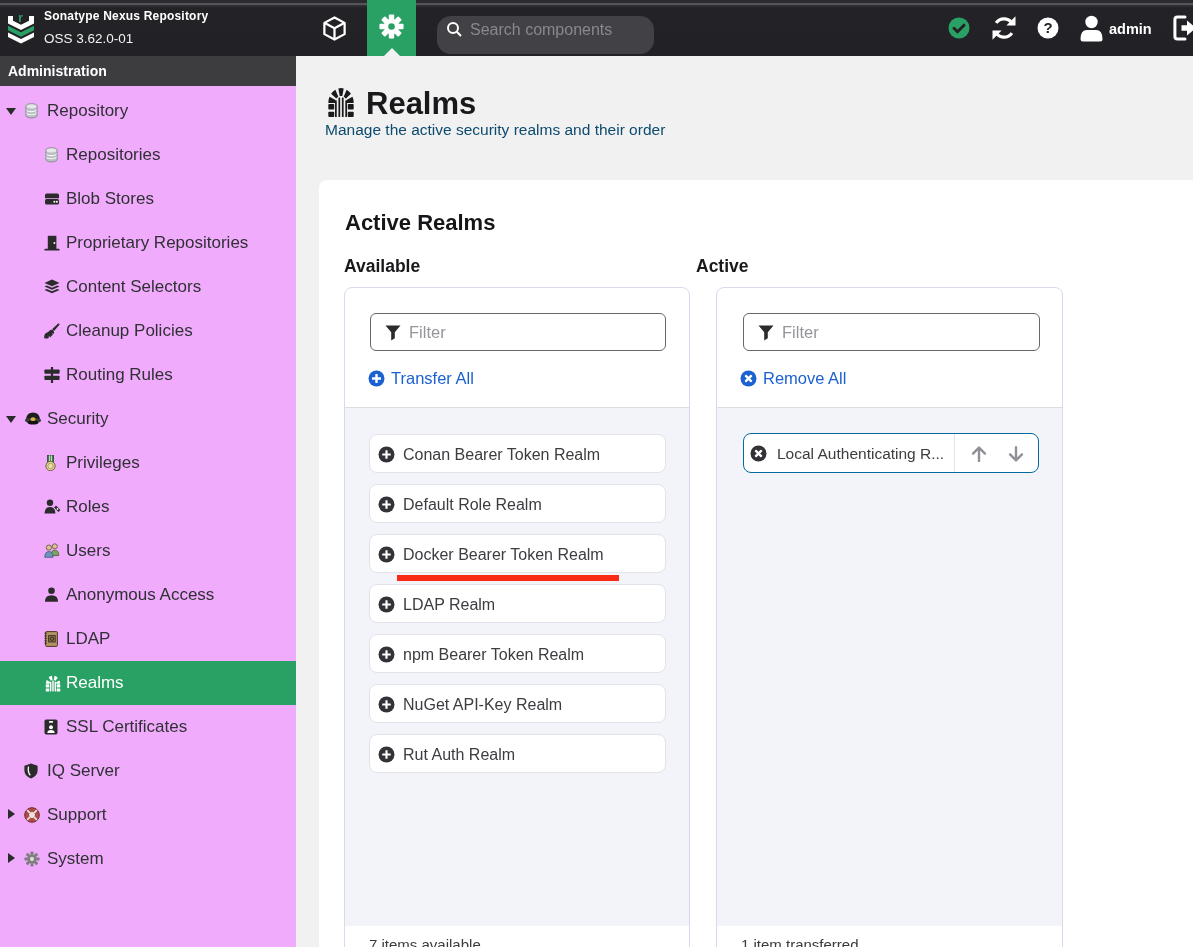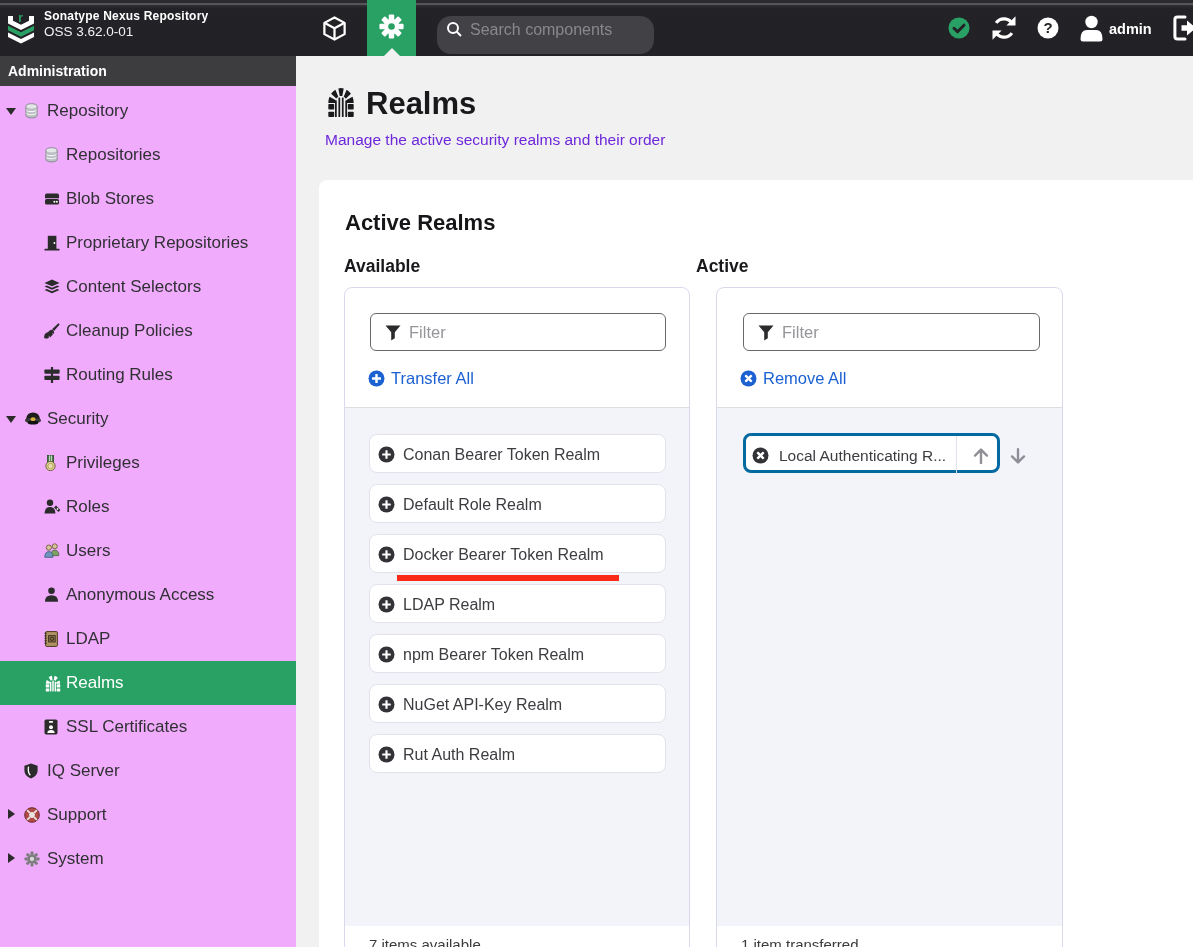--- a/index.html
+++ b/index.html
@@ -7,21 +7,21 @@
   body { font-family:"Liberation Sans", sans-serif; }
   #app { position:relative; width:1193px; height:947px; background:#f1f1f2; overflow:hidden; }
   .abs { position:absolute; }
 
   
   #topbar { position:absolute; left:0; top:0; width:1193px; height:56px;
     background:linear-gradient(#2b2b2f 0px,#2b2b2f 3px,#55555a 3px,#55555a 4.5px,#303034 5.5px,#232327 8px,#222226 100%); }
   #logo { position:absolute; left:7px; top:15px; overflow:visible; }
   #brand { position:absolute; left:44px; top:9px; color:#fff; }
   #brand .t1 { font-size:12px; font-weight:bold; letter-spacing:0.2px; }
-  #brand .t2 { font-size:13.5px; margin-top:1px; color:#f2f2f2; }
+  #brand .t2 { font-size:13.5px; margin-top:8px; color:#f2f2f2; }
   #cubeic { position:absolute; left:321px; top:15px; }
   #geartab { position:absolute; left:367px; top:0; width:49px; height:56px; background:#2aa164; }
   #geartab svg { position:absolute; left:12px; top:14px; }
   #geartab .notch { position:absolute; left:16.5px; bottom:0; width:0; height:0;
     border-left:8px solid transparent; border-right:8px solid transparent; border-bottom:8px solid #f1f1f2; }
   #search { position:absolute; left:437px; top:16px; width:217px; height:38px; background:#414146; border-radius:14px; }
   #search svg { position:absolute; left:9px; top:5px; }
   #search .ph { position:absolute; left:33px; top:5px; font-size:16px; color:#88888d; }
   .tbic { position:absolute; top:17px; }
 
@@ -40,21 +40,21 @@
   .trow .txt { position:absolute; top:11.5px; font-size:17px; color:#303034; }
   .trow .txt.l0 { left:47px; }
   .trow .txt.l1 { left:66px; }
   .trow.sel { background:#2aa164; }
   .trow.sel .txt { color:#fff; }
 
   
   #main { position:absolute; left:296px; top:56px; width:897px; height:891px; background:#f1f1f2; }
   #h1ic { position:absolute; left:29px; top:31px; }
   #h1tx { position:absolute; left:70px; top:30px; font-size:31px; font-weight:bold; color:#19191c; }
-  #subt { position:absolute; left:29px; top:75px; font-size:15.5px; color:#6d28d9; }
+  #subt { position:absolute; left:29px; top:65px; font-size:15.5px; color:#0c4a6e; }
   #card { position:absolute; left:23px; top:124px; width:890px; height:790px; background:#fff; border-radius:8px 0 0 0; }
   #cardh { position:absolute; left:26px; top:30px; font-size:22px; font-weight:bold; color:#161619; }
   .collbl { position:absolute; top:76px; font-size:17.5px; font-weight:bold; color:#19191c; }
 
   .panel { position:absolute; top:107px; height:700px; background:#fff;
     border:1px solid #d9d9ee; border-radius:8px 8px 0 0; overflow:hidden; }
   #panelL { left:25px;  width:346px; }
   #panelR { left:397px; width:347px; }
   .fltbox { position:absolute; top:25px; height:38px; background:#fff; border:1px solid #68686c; border-radius:6px; }
   .fltbox svg { position:absolute; left:14px; top:11px; }
@@ -66,22 +66,22 @@
   .listarea { position:absolute; left:0; top:120px; width:100%; height:518px; background:#f3f3fa; }
   .pfoot { position:absolute; left:24px; top:648px; font-size:15px; color:#3a3a3f; }
 
   .ritem { position:absolute; left:24px; width:297px; height:39px; background:#fff;
     border:1px solid #e2e2ea; border-radius:8px; }
   .ritem svg.cic { position:absolute; left:7.5px; top:11px; }
   .ritem .rtx { position:absolute; left:33px; top:10.5px; font-size:16px; color:#3c3c41; }
 
   #redline { position:absolute; left:52px; top:287px; width:222px; height:6px; background:#f92b16; }
 
-  #activeitem { position:absolute; left:26px; top:145px; width:257px; height:40px; background:#fff;
-    border:3px solid #0369a1; border-radius:8px; }
+  #activeitem { position:absolute; left:26px; top:145px; width:296px; height:40px; background:#fff;
+    border:1px solid #0369a1; border-radius:8px; }
   #activeitem .vd { position:absolute; left:210px; top:0; width:1px; height:38px; background:#e2e2ea; }
   #activeitem .rtx { position:absolute; left:33px; top:11px; font-size:15.5px; color:#3c3c41; }
   #activeitem svg.cic { position:absolute; left:6px; top:11px; }
 </style>
 </head>
 <body>
 <div id="app">
 
   <div id="main">
     <svg id="h1ic" width="32" height="31" viewBox="0 50 512 420" preserveAspectRatio="none">

